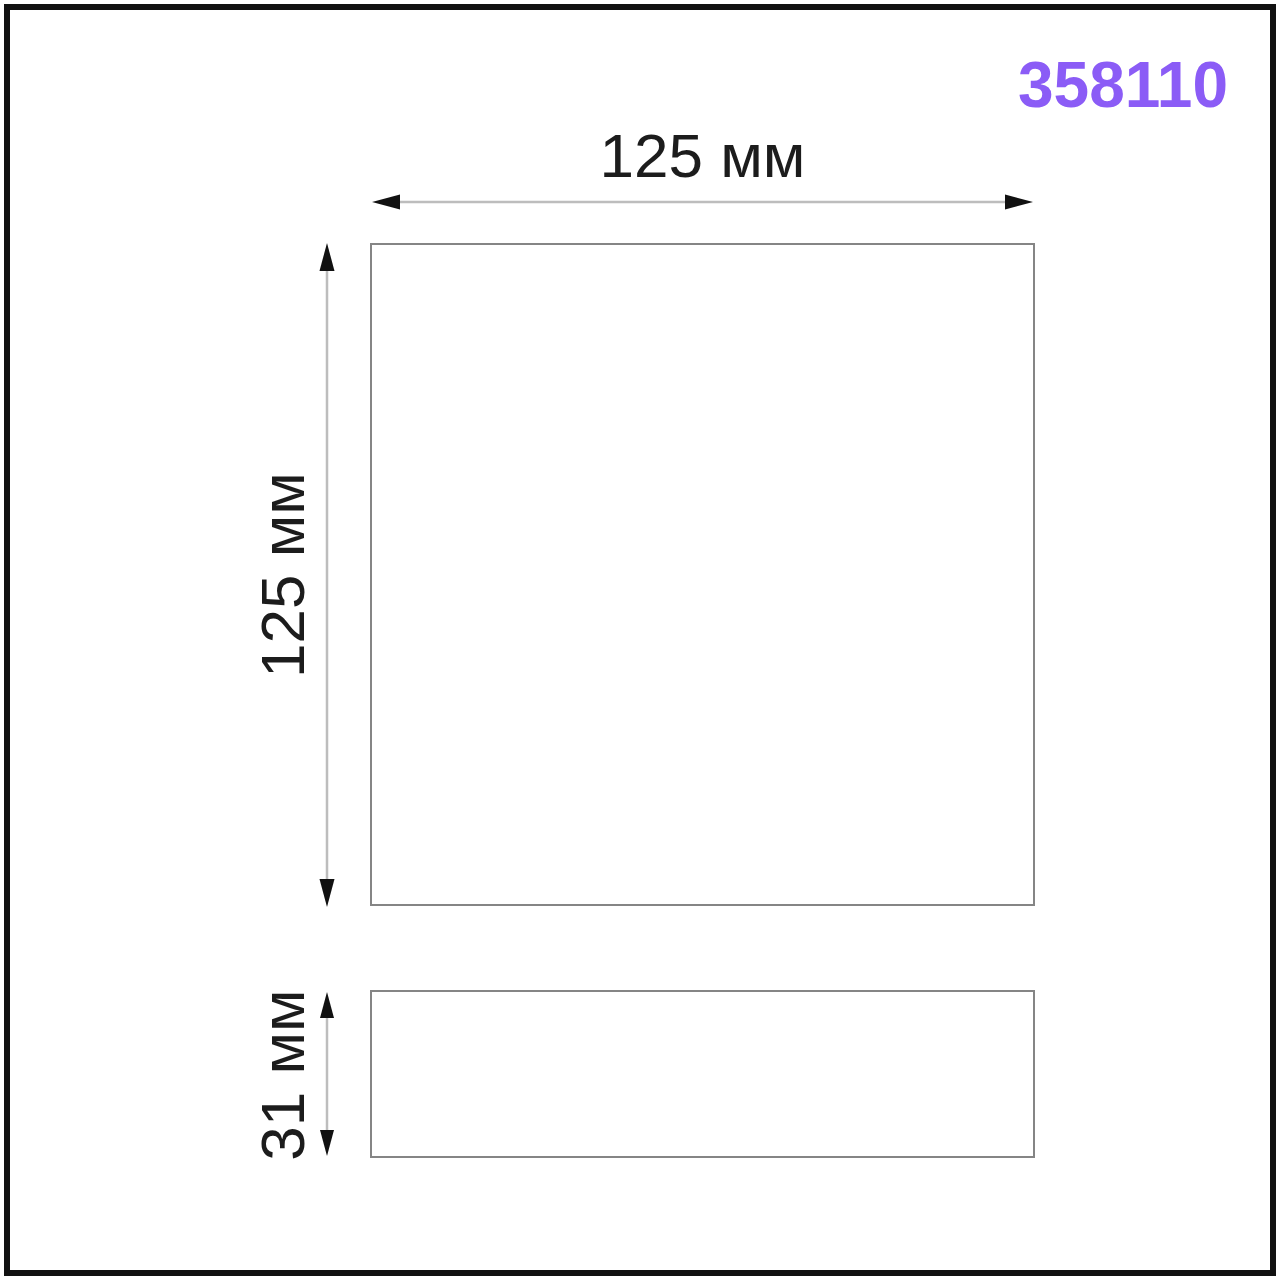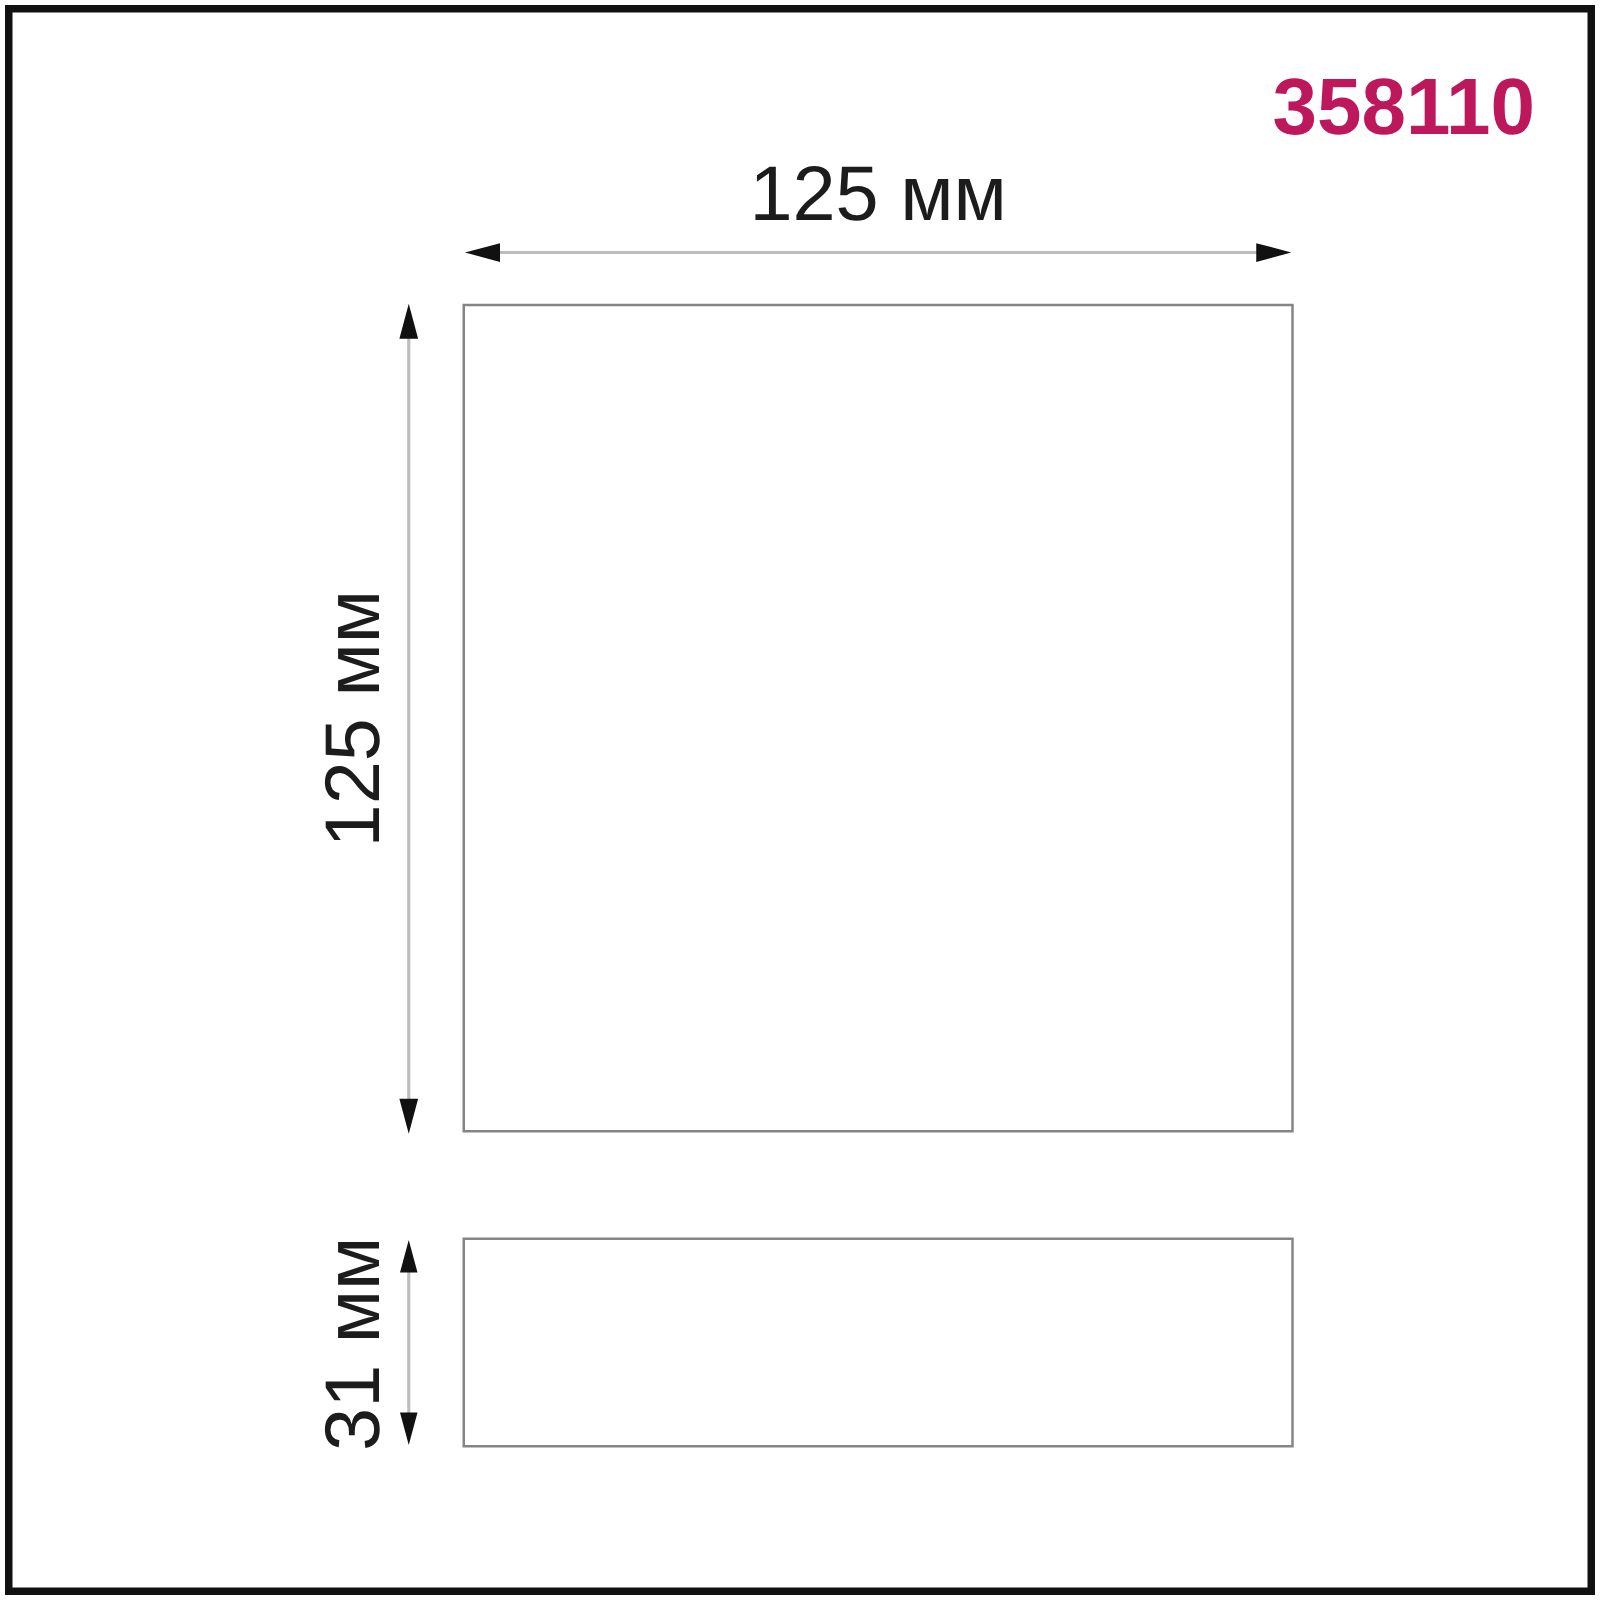--- a/index.html
+++ b/index.html
@@ -22,21 +22,21 @@
     border: 6px solid #111111;
     pointer-events: none;
   }
   .title {
     position: absolute;
     top: 48px;
     right: 52px;
     font-size: 64px;
     font-weight: 700;
     letter-spacing: 0px;
-    color: #be185d;
+    color: #8b5cf6;
     white-space: nowrap;
   }
   .dim-label {
     position: absolute;
     font-size: 62px;
     font-weight: 400;
     color: #1c1c1c;
     white-space: nowrap;
     text-align: center;
   }

